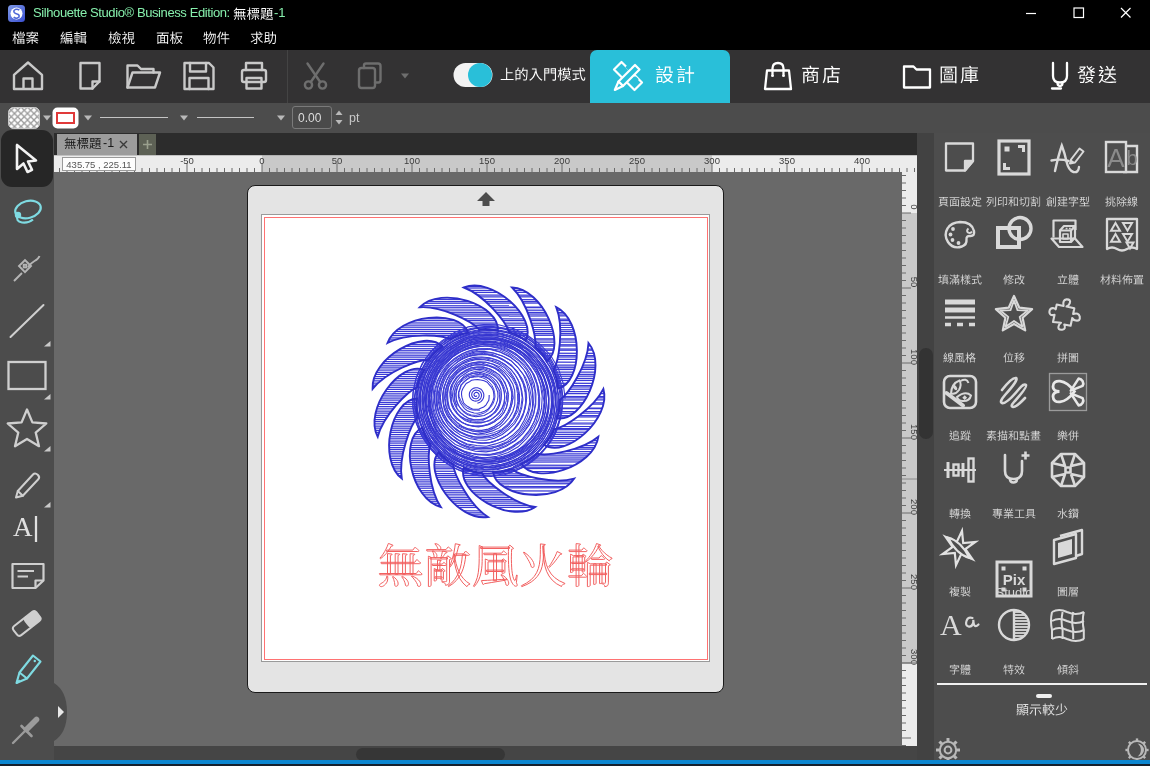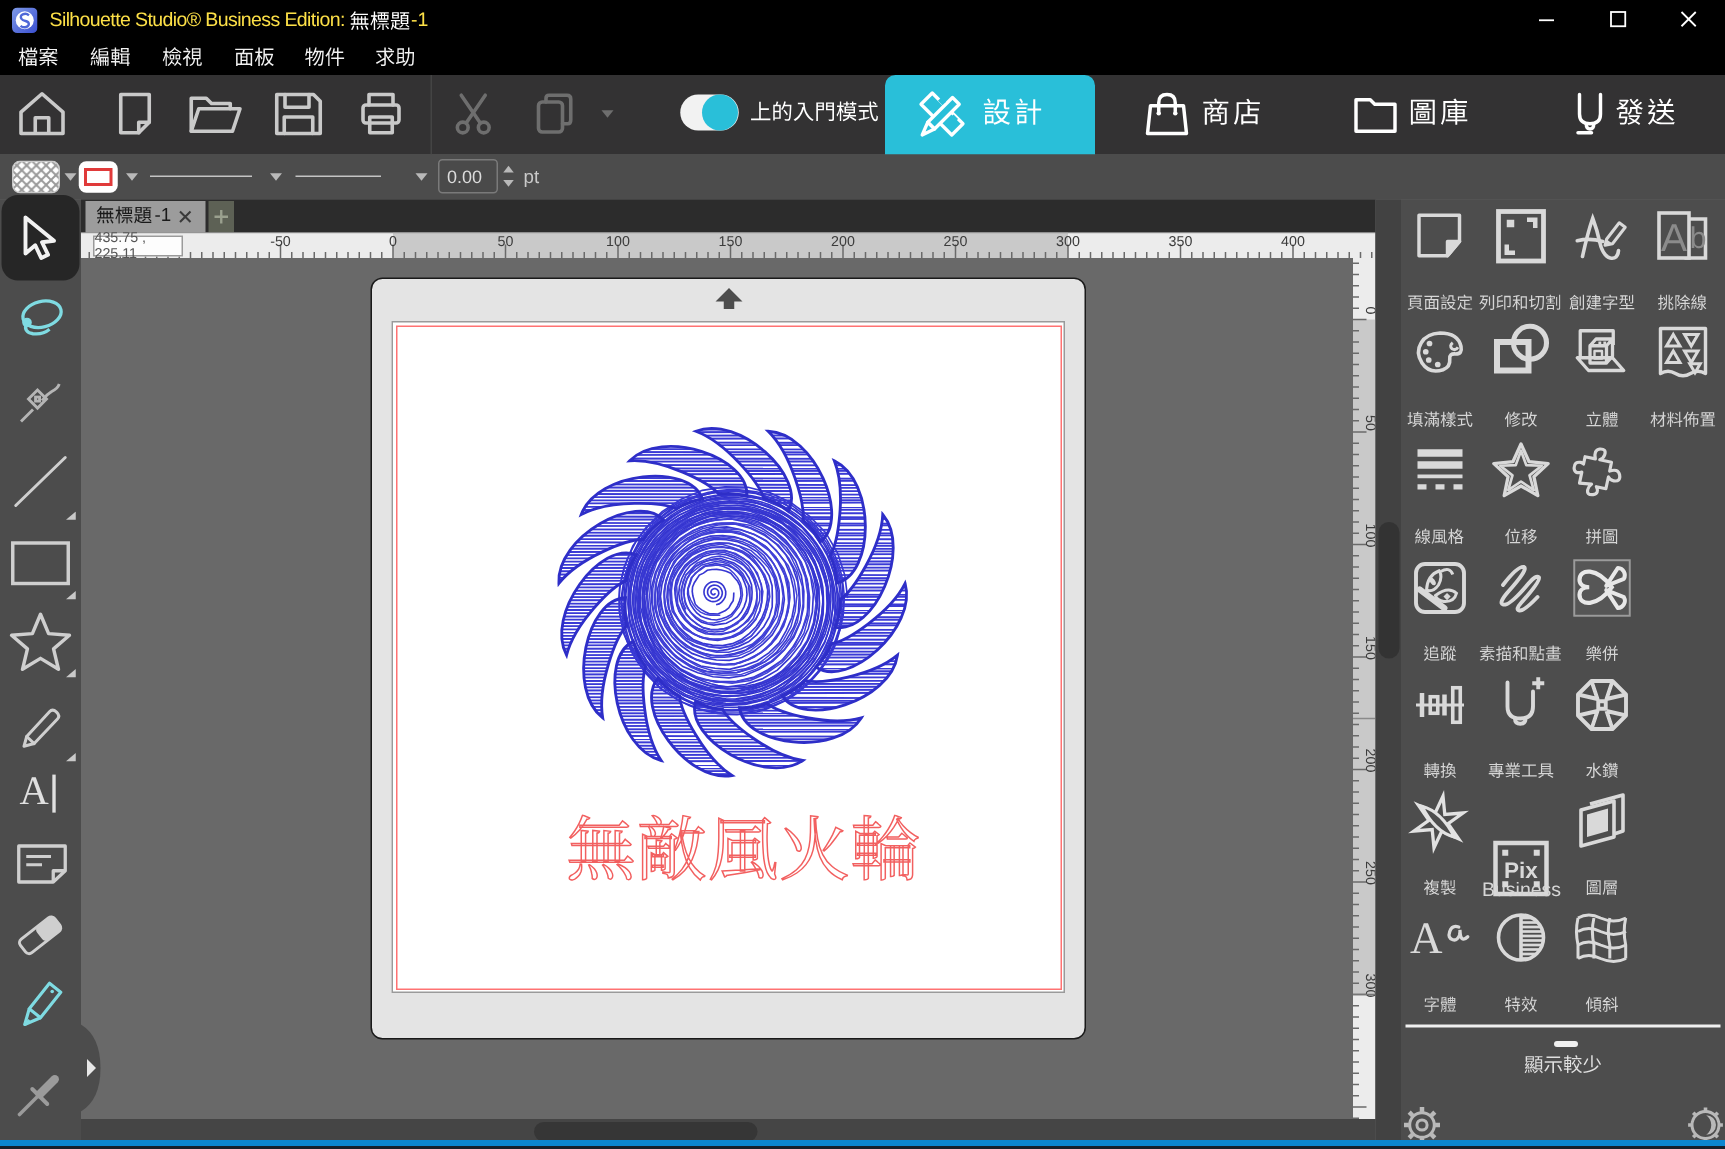--- a/index.html
+++ b/index.html
@@ -14,21 +14,21 @@
 <defs>
         <linearGradient id="appg" x1="0" y1="0" x2="1" y2="1">
           <stop offset="0" stop-color="#7f9ae8"></stop>
           <stop offset="1" stop-color="#3a4fd0"></stop>
         </linearGradient>
       </defs>
 <rect width="17" height="17" rx="3.5" fill="url(#appg)"></rect>
       <circle cx="8.5" cy="8.5" r="6" fill="#fff"></circle>
 <path d="M11.3 5.2 Q9.5 3.6 7.2 4.6 Q5.2 5.6 6.2 7.4 Q7 8.6 9 9 Q11 9.4 11.2 10.8 Q11.4 12.4 9.4 13 Q7.3 13.6 5.7 12.2" stroke="#4f68d8" stroke-width="1.6" fill="none"></path>
     </svg>
-<div class="abs" style="left:33px;top:5px;color:#fde047;font-size:13px;display:flex;align-items:flex-start;white-space:pre"><span style="letter-spacing:-0.4px">Silhouette Studio® Business Edition: </span><span style="margin-top:2px"><svg width="41" height="16" viewBox="0 0 41 16">
+<div class="abs" style="left:33px;top:5px;color:#86efac;font-size:13px;display:flex;align-items:flex-start;white-space:pre"><span style="letter-spacing:-0.4px">Silhouette Studio® Business Edition: </span><span style="margin-top:2px"><svg width="41" height="16" viewBox="0 0 41 16">
           <path fill="#fff" d="M3.4 0.5 4.3 0.8Q4 1.5 3.4 2.2Q2.9 3 2.4 3.6Q1.8 4.2 1.2 4.7Q1.1 4.6 1 4.5Q0.9 4.3 0.8 4.2Q0.6 4 0.6 3.9Q1.4 3.3 2.2 2.4Q2.9 1.5 3.4 0.5ZM3 2.1H12.3V3H2.7ZM1.2 5.3H12.5V6.2H1.2ZM0.8 8.5H12.7V9.5H0.8ZM5.2 3.8H6V9H5.2ZM2.8 3.8H3.8V9.1H2.8ZM7.6 3.8H8.5V9.1H7.6ZM10 3.8H10.9V9.1H10ZM4.6 10.4 5.6 10.3Q5.7 10.9 5.8 11.6Q5.9 12.3 5.9 12.7L4.9 12.9Q4.9 12.6 4.9 12.1Q4.8 11.7 4.8 11.2Q4.7 10.8 4.6 10.4ZM7.4 10.4 8.4 10.2Q8.5 10.6 8.7 11Q8.9 11.5 9 11.9Q9.2 12.3 9.2 12.6L8.2 12.9Q8.1 12.4 7.9 11.7Q7.7 11 7.4 10.4ZM10.2 10.3 11.1 9.9Q11.4 10.3 11.7 10.8Q11.9 11.3 12.2 11.7Q12.4 12.2 12.6 12.5L11.6 13Q11.5 12.6 11.2 12.2Q11 11.7 10.7 11.2Q10.5 10.7 10.2 10.3ZM2.3 10 3.3 10.2Q3.1 10.7 2.9 11.2Q2.7 11.7 2.4 12.1Q2.2 12.6 1.9 13L1 12.6Q1.2 12.3 1.5 11.8Q1.7 11.4 2 10.9Q2.2 10.4 2.3 10Z M21 1.6H21.7V5.7H21ZM23 1.6H23.7V5.7H23ZM23.8 10.3 24.5 9.8Q24.9 10.2 25.2 10.6Q25.6 11 25.9 11.4Q26.2 11.8 26.3 12.1L25.6 12.5Q25.4 12.2 25.1 11.8Q24.8 11.4 24.5 11Q24.1 10.6 23.8 10.3ZM20 9.9 20.9 10.1Q20.5 10.8 20 11.5Q19.5 12.1 18.9 12.6Q18.8 12.5 18.7 12.4Q18.5 12.3 18.4 12.2Q18.2 12.1 18.1 12Q18.7 11.6 19.2 11.1Q19.7 10.5 20 9.9ZM18.6 1.2H26.2V2H18.6ZM19.5 6.8H25.3V7.6H19.5ZM18.6 8.6H26.3V9.4H18.6ZM19.8 3.7V5.3H25.1V3.7ZM18.9 2.9H26V6.1H18.9ZM21.9 9H22.8V13H21.9ZM14.3 3.2H18.6V4.1H14.3ZM16.2 0.6H17.1V13H16.2ZM16.1 3.8 16.7 4Q16.6 4.8 16.3 5.7Q16.1 6.5 15.8 7.4Q15.5 8.2 15.1 8.9Q14.8 9.6 14.5 10.2Q14.4 10 14.3 9.8Q14.2 9.6 14.1 9.5Q14 9.3 13.9 9.2Q14.3 8.7 14.6 8.1Q14.9 7.5 15.2 6.7Q15.5 6 15.7 5.2Q16 4.5 16.1 3.8ZM17.1 4.8Q17.2 4.9 17.4 5.2Q17.6 5.6 17.9 6Q18.2 6.4 18.4 6.8Q18.6 7.1 18.7 7.3L18.1 8Q18 7.7 17.8 7.3Q17.6 6.9 17.4 6.5Q17.1 6.1 16.9 5.7Q16.7 5.4 16.6 5.2Z M29.3 3.6V4.6H32V3.6ZM29.3 1.9V2.9H32V1.9ZM28.4 1.1H32.9V5.4H28.4ZM27.6 6.4H33.7V7.2H27.6ZM33.6 1.2H39.8V2H33.6ZM30.3 6.6H31.2V11.8L30.3 11.2ZM30.8 8.6H33.5V9.4H30.8ZM36.3 1.4 37.2 1.6Q37.1 2.1 36.9 2.7Q36.7 3.2 36.5 3.6L35.7 3.4Q35.9 3 36 2.4Q36.2 1.9 36.3 1.4ZM35.1 5.5V6.5H38.3V5.5ZM35.1 7.2V8.3H38.3V7.2ZM35.1 3.8V4.8H38.3V3.8ZM34.1 3H39.2V9H34.1ZM35.3 9.2 36.1 9.5Q35.7 10.1 35 10.6Q34.3 11.1 33.7 11.5Q33.6 11.4 33.5 11.3Q33.4 11.2 33.3 11Q33.1 10.9 33 10.9Q33.7 10.6 34.3 10.1Q34.9 9.7 35.3 9.2ZM28.6 7.9H29.4Q29.4 8.9 29.2 9.8Q29.1 10.8 28.8 11.6Q28.6 12.4 28.1 13Q28 12.9 27.8 12.7Q27.6 12.5 27.5 12.4Q27.9 11.9 28.1 11.1Q28.3 10.4 28.4 9.6Q28.5 8.7 28.6 7.9ZM29.2 9.2Q29.6 10.1 30.1 10.6Q30.7 11.1 31.5 11.4Q32.2 11.7 33.2 11.8Q34.2 11.8 35.3 11.8Q35.5 11.8 35.9 11.8Q36.4 11.8 37 11.8Q37.6 11.8 38.2 11.8Q38.8 11.8 39.3 11.8Q39.8 11.8 40 11.8Q39.9 12 39.8 12.2Q39.7 12.5 39.7 12.7H38.8H35.3Q34 12.7 32.9 12.6Q31.9 12.5 31.1 12.1Q30.2 11.8 29.6 11.1Q29 10.5 28.6 9.5ZM37.2 9.6 37.9 9.2Q38.2 9.5 38.6 9.8Q39 10.1 39.4 10.4Q39.7 10.7 40 11L39.2 11.4Q39 11.2 38.7 10.8Q38.3 10.5 37.9 10.2Q37.5 9.9 37.2 9.6Z"></path>
         </svg></span><span>-1</span></div>
 <svg class="abs" style="left:1022px;top:4px" width="120" height="18" viewBox="0 0 120 18">
       <g stroke="#fff" stroke-width="1.2" fill="none">
         <path d="M4 9.5 H14"></path>
         <rect x="52" y="4" width="9.5" height="9.5"></rect>
         <path d="M99 4 L108.5 13.5 M108.5 4 L99 13.5"></path>
       </g>
     </svg>
 <div class="abs" style="left:0;top:26px;width:1150px;height:24px;background:#000"></div>
@@ -723,21 +723,21 @@
       <text x="8.5" y="35" font-size="9.5" fill="#3c3c3c" text-anchor="middle" font-family="Liberation Sans, sans-serif" transform="rotate(90 8.5 35)">0</text>
       <text x="8.5" y="110" font-size="9.5" fill="#3c3c3c" text-anchor="middle" font-family="Liberation Sans, sans-serif" transform="rotate(90 8.5 110)">50</text>
       <text x="8.5" y="185" font-size="9.5" fill="#3c3c3c" text-anchor="middle" font-family="Liberation Sans, sans-serif" transform="rotate(90 8.5 185)">100</text>
       <text x="8.5" y="260" font-size="9.5" fill="#3c3c3c" text-anchor="middle" font-family="Liberation Sans, sans-serif" transform="rotate(90 8.5 260)">150</text>
       <text x="8.5" y="335" font-size="9.5" fill="#3c3c3c" text-anchor="middle" font-family="Liberation Sans, sans-serif" transform="rotate(90 8.5 335)">200</text>
       <text x="8.5" y="410" font-size="9.5" fill="#3c3c3c" text-anchor="middle" font-family="Liberation Sans, sans-serif" transform="rotate(90 8.5 410)">250</text>
       <text x="8.5" y="485" font-size="9.5" fill="#3c3c3c" text-anchor="middle" font-family="Liberation Sans, sans-serif" transform="rotate(90 8.5 485)">300</text>
       <line x1="0" y1="491" x2="15" y2="491" stroke="#777" stroke-width="1"></line>
       <line x1="0" y1="307" x2="15" y2="307" stroke="#8a8a8a" stroke-width="1"></line>
     </svg>
-<div class="abs" style="left:62px;top:157px;width:60px;height:14px;background:#fdfdfd;border:1px solid #9a9a9a;color:#555;font-size:9.5px;display:flex;align-items:center;justify-content:center">435.75 , 225.11</div>
+<div class="abs" style="left:62px;top:157px;width:74px;height:14px;background:#fdfdfd;border:1px solid #9a9a9a;color:#555;font-size:9.5px;display:flex;align-items:center;justify-content:center">435.75 , 225.11</div>
 <div class="abs" style="left:917px;top:133px;width:17px;height:633px;background:#424242"></div>
 <div class="abs" style="left:919px;top:348px;width:14px;height:91px;background:#333333;border-radius:7px"></div>
 <div class="abs" style="left:54px;top:746px;width:863px;height:16px;background:#454545"></div>
 <div class="abs" style="left:356px;top:748px;width:149px;height:13px;background:#363636;border-radius:6.5px"></div>
 <div class="abs" style="left:934px;top:133px;width:216px;height:633px;background:#4d4d4d"></div>
 <div class="abs" style="left:940px;top:138px">
       <svg width="40" height="40" viewBox="0 0 40 40" fill="none">
         <path stroke="#d9d9d9" stroke-width="2.3" stroke-linejoin="round" stroke-linecap="round" d="M6 5.5 H33 V23 L25 32.5 H6 Z"></path>
         <path d="M33 23 L25 23 L25 32.5 Z" fill="#d9d9d9" stroke="#d9d9d9" stroke-width="2.3" stroke-linejoin="round" stroke-linecap="round"></path>
       </svg>
@@ -991,21 +991,21 @@
         <rect x="4" y="4" width="34" height="34" stroke="#d9d9d9" stroke-width="3" fill="none"></rect>
         <g fill="#d9d9d9">
           <rect x="8.5" y="8.5" width="4" height="4"></rect>
           <rect x="29.5" y="8.5" width="4" height="4"></rect>
           <rect x="8.5" y="29.5" width="4" height="4"></rect>
           <rect x="29.5" y="29.5" width="4" height="4"></rect>
         </g>
         <text x="21" y="27" font-size="15" font-weight="bold" fill="#d9d9d9" text-anchor="middle" font-family="Liberation Sans, sans-serif">Pix</text>
       </svg>
     </div>
-<div class="abs" style="left:988px;top:585px;width:52px;color:#d6d6d6;font-size:13px;text-align:center">Business</div>
+<div class="abs" style="left:988px;top:585px;width:52px;color:#d6d6d6;font-size:13px;text-align:center">Studio</div>
 <div class="abs" style="left:1046px;top:526px">
       <svg width="44" height="44" viewBox="0 0 44 44" fill="none">
         <g stroke="#d9d9d9" stroke-width="2.4" fill="none" stroke-linejoin="round">
           <path d="M14 10 L36 4 V28 L30 30"></path>
           <path d="M8 14 L30 8 V32 L8 38 Z"></path>
         </g>
         <path d="M12 17 L26 13 V28 L12 32 Z" fill="#d9d9d9"></path>
       </svg>
     </div>
 <div class="abs" style="left:1057px;top:586px">

